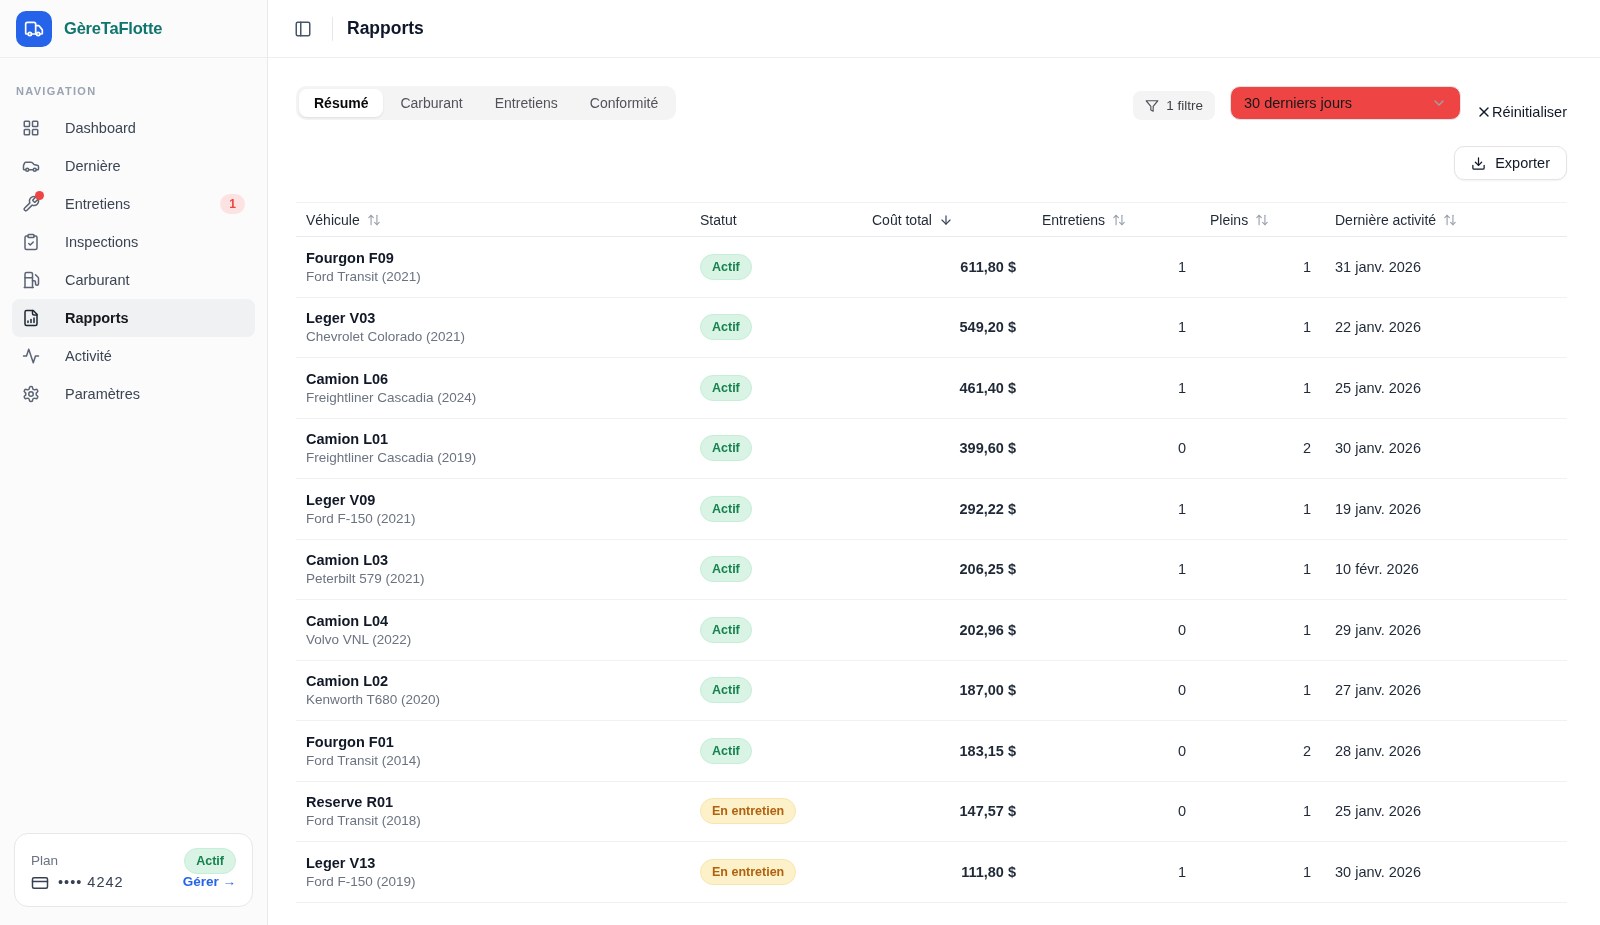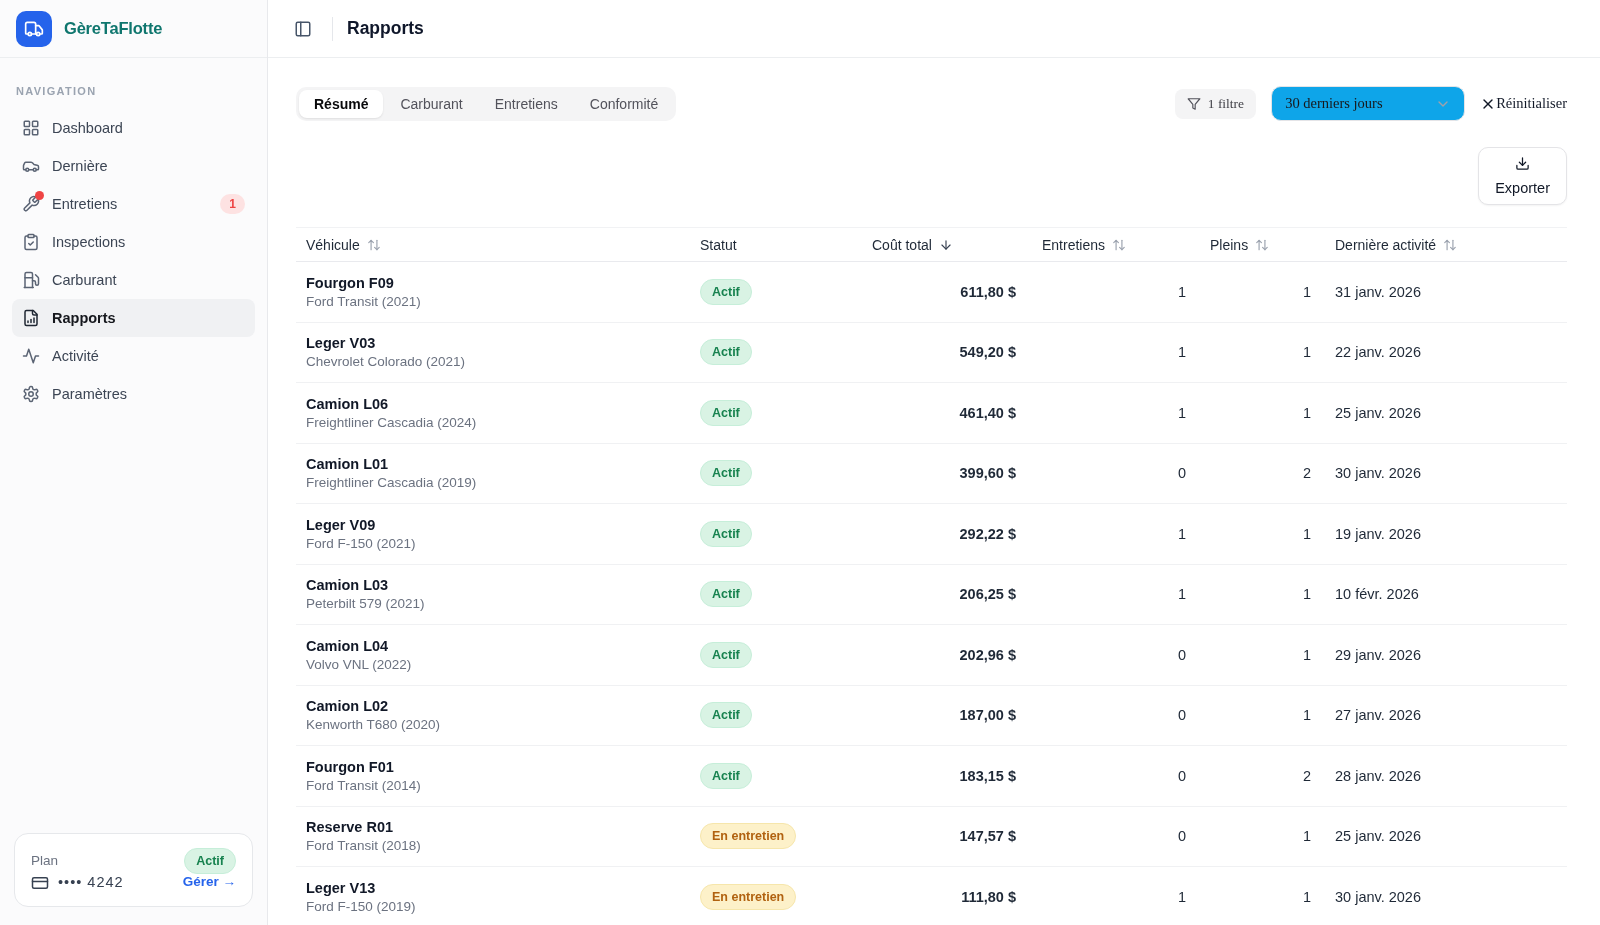--- a/index.html
+++ b/index.html
@@ -14,21 +14,21 @@
   svg { display:block; }
 
   
   .sidebar { width:268px; min-width:268px; background:#fbfbfc; border-right:1px solid #e8e9ec; display:flex; flex-direction:column; }
   .brand { height:58px; display:flex; align-items:center; gap:12px; padding:0 16px; border-bottom:1px solid #eceef0; }
   .brand-logo { width:36px; height:36px; border-radius:10px; background:#2563eb; display:flex; align-items:center; justify-content:center; flex:none; }
   .brand-name { font-size:16.5px; font-weight:700; color:#0f766e; letter-spacing:-0.2px; }
 
   .nav-label { margin:27px 16px 12px 16px; font-size:11px; font-weight:700; color:#9aa3b0; letter-spacing:1.3px; }
   .nav { padding:0 12px; }
-  .nav-item { display:flex; align-items:center; gap:12px; height:38px; padding:0 10px; border-radius:8px; color:#3c4554; font-size:14.5px; cursor:pointer; }
+  .nav-item { display:flex; align-items:center; gap:25px; height:38px; padding:0 10px; border-radius:8px; color:#3c4554; font-size:14.5px; cursor:pointer; }
   .nav-item svg { color:#5b6474; flex:none; }
   .nav-item.active { background:#f0f1f3; color:#16181d; font-weight:600; }
   .nav-item.active svg { color:#1f2733; }
   .icon-wrap { position:relative; display:flex; }
   .alert-dot { position:absolute; top:-4px; right:-4px; width:9px; height:9px; border-radius:50%; background:#ef4444; }
   .nav-badge { margin-left:auto; background:#fde2e2; color:#ee4444; font-size:12px; font-weight:600; border-radius:999px; padding:3px 9px; line-height:1.2; }
 
   .sidebar-spacer { flex:1; }
   .plan-card { margin:0 14px 18px 14px; border:1px solid #e6e8eb; border-radius:14px; padding:14px 16px; background:#ffffff; }
   .plan-row { display:flex; align-items:center; justify-content:space-between; }
@@ -44,29 +44,29 @@
   .toggle-btn { width:30px; height:30px; display:flex; align-items:center; justify-content:center; color:#475569; border-radius:6px; cursor:pointer; }
   .topbar-divider { width:1px; height:24px; background:#e5e7eb; }
   .page-title { font-size:17.5px; font-weight:700; color:#0f172a; }
 
   .content { flex:1; padding:28px 33px 0 28px; min-height:0; }
   .toolbar-row { display:flex; align-items:center; justify-content:space-between; }
   .tab-strip { display:flex; background:#f4f4f5; border-radius:10px; padding:3px; gap:2px; }
   .tab { padding:6px 15px; font-size:14px; color:#52525b; border-radius:8px; cursor:pointer; white-space:nowrap; }
   .tab.active { background:#ffffff; color:#09090b; font-weight:600; box-shadow:0 1px 2px rgba(0,0,0,.09); }
 
-  .filter-group { display:flex; align-items:center; gap:15px;font-family:Liberation Serif, serif; }
+  .filter-group { display:flex; align-items:flex-end; gap:15px; }
   .filter-pill { display:flex; align-items:center; gap:7px; background:#f4f4f5; border-radius:8px; padding:7px 12px; font-size:13.5px; font-weight:500; color:#3f3f46; }
   .filter-pill svg { color:#52525b; }
-  .date-select { display:flex; align-items:center; justify-content:space-between; width:194px; border:1px solid #e4e4e7; border-radius:10px; padding:8px 13px; font-size:14.5px; color:#18181b; background:#0ea5e9; cursor:pointer; }
+  .date-select { display:flex; align-items:center; justify-content:space-between; width:231px; border:1px solid #e4e4e7; border-radius:10px; padding:8px 13px; font-size:14.5px; color:#18181b; background:#ef4444; cursor:pointer; }
   .date-select .chevron { color:#a1a1aa; }
   .reset-btn { display:flex; align-items:center; font-size:14.5px; font-weight:500; color:#111827; cursor:pointer; background:none; border:none; font-family:inherit; }
 
   .export-row { display:flex; justify-content:flex-end; margin-top:26px; }
-  .export-btn { display:flex; align-items:center; gap:9px; border:1px solid #e4e4e7; background:#fff; border-radius:10px; padding:8px 16px; font-size:14.5px; font-weight:500; color:#111827; cursor:pointer; box-shadow:0 1px 2px rgba(0,0,0,.05); font-family:inherit;flex-direction:column; }
+  .export-btn { display:flex; align-items:center; gap:9px; border:1px solid #e4e4e7; background:#fff; border-radius:10px; padding:8px 16px; font-size:14.5px; font-weight:500; color:#111827; cursor:pointer; box-shadow:0 1px 2px rgba(0,0,0,.05); font-family:inherit; }
 
   
   .report-table { width:100%; border-collapse:collapse; margin-top:22px; table-layout:fixed; }
   .report-table thead th { text-align:left; font-size:14px; font-weight:500; color:#1f2937; height:34px; padding:0 10px; border-top:1px solid #f1f2f4; border-bottom:1px solid #e9eaee; white-space:nowrap; }
   .th-inner { display:inline-flex; align-items:center; gap:7px; cursor:pointer; }
   .sort-icon { color:#9ca3af; }
   .sort-icon.active-sort { color:#374151; }
 
   .report-table tbody td { border-bottom:1px solid #f0f1f3; height:60.5px; padding:0 10px; vertical-align:middle; font-size:14.5px; color:#1f2937; }
   .v-name { font-weight:600; font-size:14.5px; color:#111827; margin-bottom:3px; }

